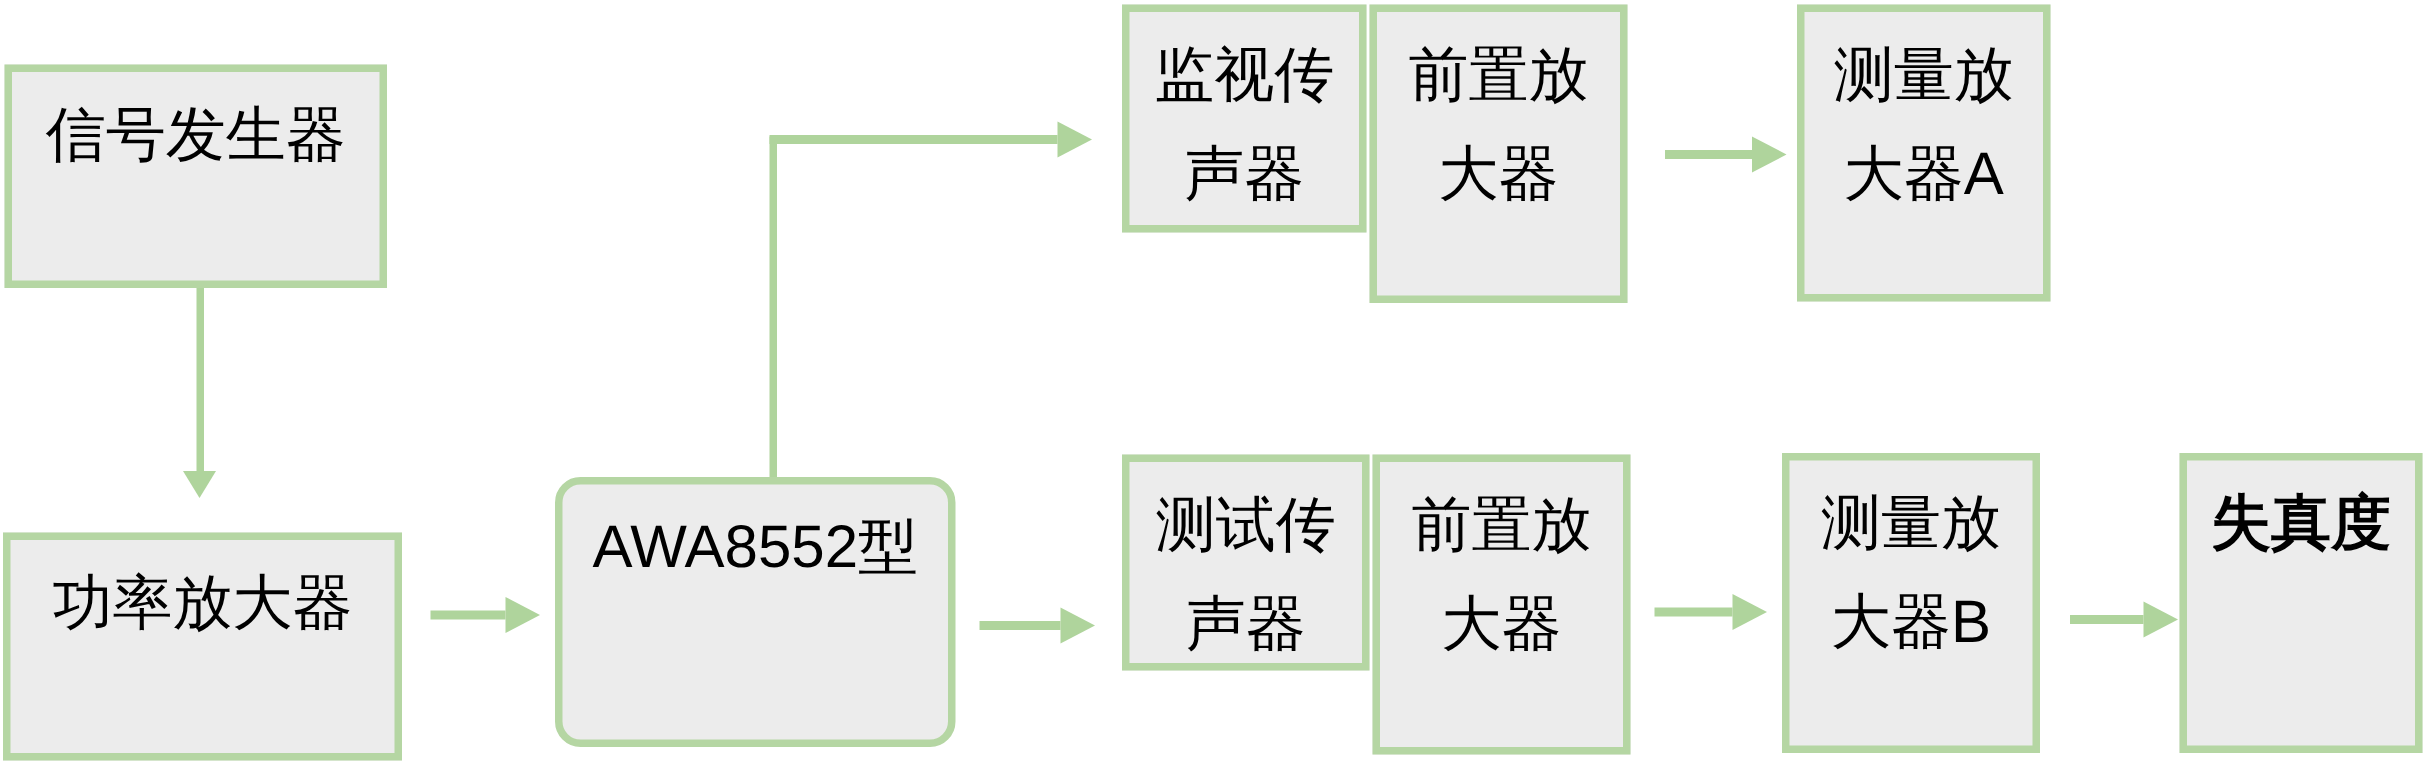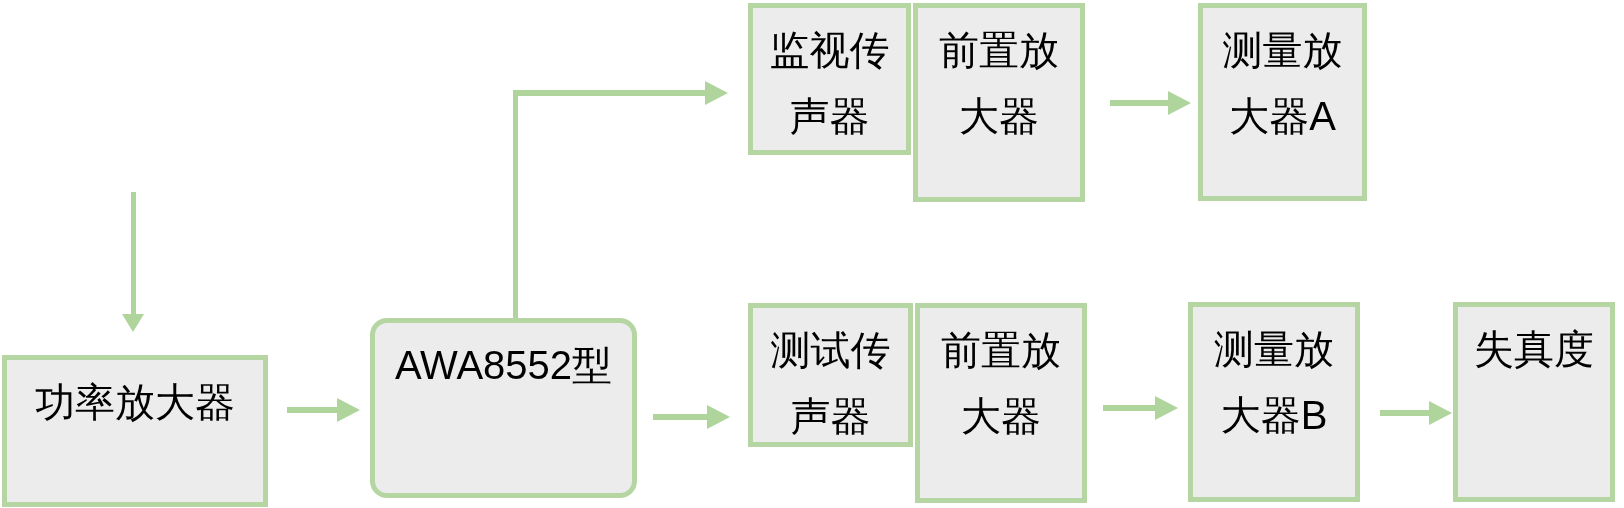--- a/index.html
+++ b/index.html
@@ -43,20 +43,23 @@
     border-left:11px solid transparent;
     border-right:11px solid transparent;
     border-top:18px solid var(--arrow);
   }
 </style>
 </head>
 <body>
 
 <div class="stage">
 
+  <div class="node" style="left:3px;top:43px;width:255px;height:149px;">
+    <span class="line">信号发生器</span>
+  </div>
 
   <div class="node" style="left:2px;top:338px;width:266px;height:152px;margin-top:17px;">
     <span class="line">功率放大器</span>
   </div>
 
   <div class="node" style="left:370px;top:318px;width:267px;height:180px;border-radius:17px;">
     <span class="line">AWA8552型</span>
   </div>
 
   <div class="node" style="left:748px;top:3px;width:163px;height:152px;">
@@ -82,21 +85,21 @@
   <div class="node" style="left:915px;top:303px;width:172px;height:200px;">
     <span class="line">前置放</span>
     <span class="line">大器</span>
   </div>
 
   <div class="node" style="left:1188px;top:302px;width:172px;height:200px;">
     <span class="line">测量放</span>
     <span class="line">大器B</span>
   </div>
 
-  <div class="node" style="left:1453px;top:302px;width:162px;height:200px;">
+  <div class="node" style="left:1453px;top:302px;width:162px;height:200px;font-weight:bold;">
     <span class="line">失真度</span>
   </div>
 
   <div class="arrow" style="left:122px;top:192px;width:23px;height:140px;">
     <div class="vshaft" style="left:9px;top:0;height:122px;"></div>
     <div class="head-down" style="left:0;top:122px;"></div>
   </div>
 
   <div class="arrow" style="left:287px;top:398px;width:72px;height:24px;">
     <div class="hshaft" style="left:0;top:9px;width:50px;"></div>

